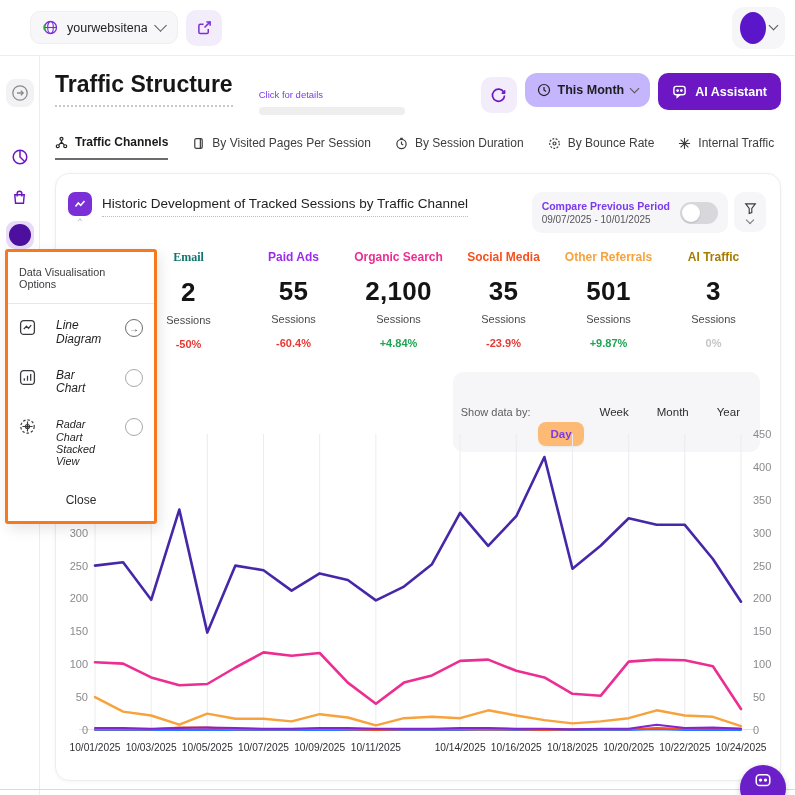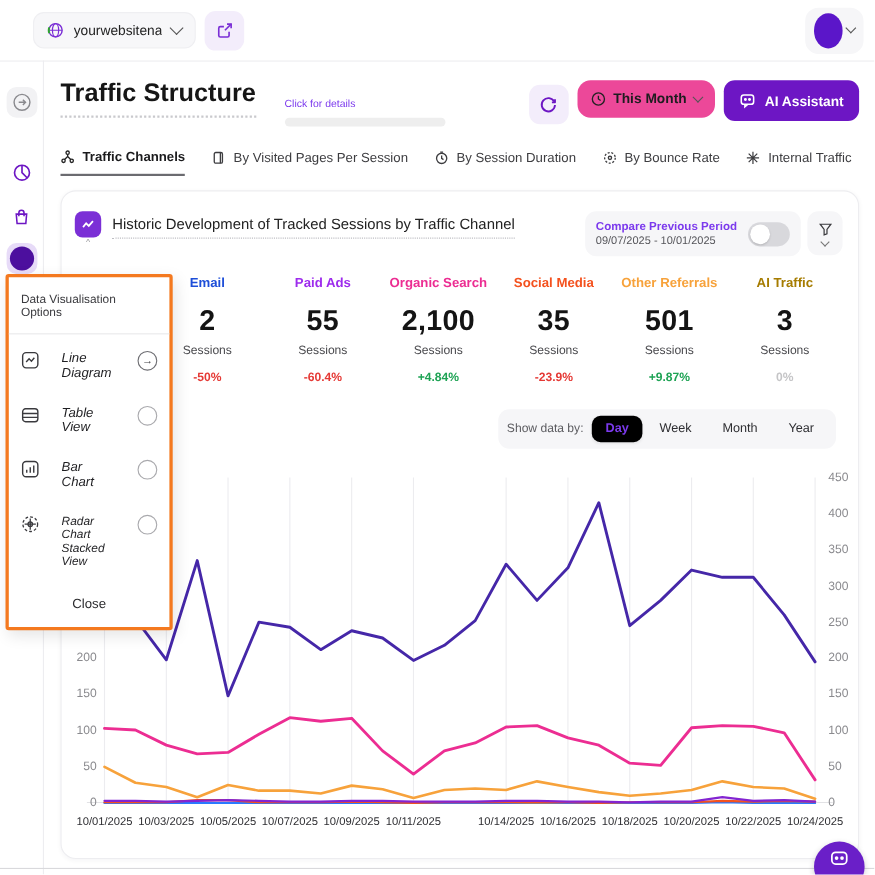--- a/index.html
+++ b/index.html
@@ -38,21 +38,21 @@
   .header-row { display:flex; align-items:flex-start; margin-top:16px; }
   h1.page-title { font-size:23px; font-weight:700; color:#161616; padding-bottom:7px; border-bottom:2px dotted #c9c9cd; }
   .views-block { margin-left:26px; margin-top:2px; width:146px; }
   .views-top { display:flex; align-items:flex-start; justify-content:space-between; }
   .views-title { font-size:10.5px; font-weight:700; color:#222; line-height:1.2; }
   .views-inf { font-size:13px; font-weight:700; color:#f4791f; line-height:1; }
   .views-link { font-size:9.5px; color:#7c3aed; margin-top:16px; cursor:pointer; }
   .views-bar { height:8px; background:#eeeeee; border-radius:4px; margin-top:7px; }
   .header-row .spacer { flex:1; }
   .refresh-btn { width:36px; height:36px; border-radius:10px; background:#f3edfb; border:none; display:flex; align-items:center; justify-content:center; cursor:pointer; margin-top:6px; }
-  .period-pill { display:flex; align-items:center; gap:7px; background:#ec4899; border-radius:12px; padding:10px 12px; margin-left:8px; margin-top:2px; cursor:pointer; }
+  .period-pill { display:flex; align-items:center; gap:7px; background:#c4b5fd; border-radius:12px; padding:10px 12px; margin-left:8px; margin-top:2px; cursor:pointer; }
   .period-label { font-size:12.5px; font-weight:700; color:#1d1d1f; }
   .period-range { font-size:11px; color:#3c3c40; }
   .period-pill .chev { width:7px; height:7px; margin-top:-3px; }
   .ai-btn { display:flex; align-items:center; gap:8px; background:#6d16c4; color:#fff; border:none; border-radius:10px; padding:11px 14px; margin-left:8px; margin-top:2px; font-size:12.5px; font-weight:700; cursor:pointer; }
   
   .tabs { display:flex; align-items:center; gap:24px; margin-top:20px; }
   .tab { display:flex; align-items:center; gap:7px; font-size:12px; color:#3d3d40; padding-bottom:9px; cursor:pointer; }
   .tab.active { color:#1a1a1c; font-weight:700; border-bottom:2px solid #6b6b70; }
   
   .card { margin-top:13px; background:#fff; border:1px solid #ededf0; border-radius:14px; height:608px; position:relative; box-shadow:0 1px 4px rgba(20,20,40,0.04); }
@@ -73,21 +73,21 @@
   .stats { position:absolute; left:80px; right:14px; top:76px; display:flex; }
   .stat { flex:1; text-align:center; }
   .stat .s-label { font-size:12px; font-weight:700; }
   .stat .s-value { font-size:26px; font-weight:700; color:#141414; margin-top:12px; letter-spacing:.3px; }
   .stat .s-unit { font-size:11px; color:#4a4a4e; margin-top:6px; }
   .stat .s-change { font-size:11px; font-weight:700; margin-top:12px; }
   
   .showdata { position:absolute; right:20px; top:198px; display:flex; align-items:center; gap:4px; background:#f6f6f8; border-radius:10px; padding:6px 8px; }
   .showdata .sd-label { font-size:11px; color:#5c5c60; margin-right:4px; }
   .sd-opt { font-size:11.5px; color:#2e2e32; padding:6px 12px; border-radius:8px; cursor:pointer; }
-  .sd-opt.selected { background:#000000; color:#7c3aed; font-weight:700; box-shadow:0 1px 2px rgba(0,0,0,.06); }
+  .sd-opt.selected { background:#fdba74; color:#7c3aed; font-weight:700; box-shadow:0 1px 2px rgba(0,0,0,.06);margin-top:44px; }
   
   .chartwrap { position:absolute; left:14px; top:252px; width:712px; height:336px; }
   .plot { position:absolute; left:25px; top:8px; width:646px; height:296px; overflow:visible; }
   .ylab { position:absolute; font-size:11px; color:#8a8a8e; }
   .ylab.left { width:28px; text-align:right; left:-10px; }
   .ylab.right { left:683px; width:34px; text-align:left; }
   .xlab { position:absolute; top:316px; width:76px; text-align:center; font-size:10.2px; color:#2f2f33; }
   
   .panel { position:absolute; left:5px; top:249px; width:152px; background:#fff; border:3px solid #f4791f; border-radius:3px; box-shadow:3px 5px 14px rgba(0,0,0,.10); z-index:20; padding:14px 11px 10px 11px; }
   .panel-title { font-size:10.8px; color:#3a3a3e; }
@@ -283,21 +283,21 @@
               <svg width="13" height="13" viewBox="0 0 14 14" fill="none" stroke="#3a3a3e" stroke-width="1.2">
                 <path d="M1.8 2h10.4L8.4 7v4.4l-2.8 1V7L1.8 2z"></path>
               </svg>
             </span>
           <span class="chev"></span>
         </div>
       </div>
 
       <div class="stats">
         <div class="stat">
-          <div class="s-label" style="color: #1d4ed8;">Email</div>
+          <div class="s-label" style="color: #0f766e; font-family: Liberation Serif, serif;">Email</div>
           <div class="s-value">2</div>
           <div class="s-unit">Sessions</div>
           <div class="s-change" style="color: rgb(229, 57, 53);">-50%</div>
         </div>
         <div class="stat">
           <div class="s-label" style="color: rgb(157, 43, 237);">Paid Ads</div>
           <div class="s-value">55</div>
           <div class="s-unit">Sessions</div>
           <div class="s-change" style="color: rgb(229, 57, 53);">-60.4%</div>
         </div>
@@ -404,30 +404,20 @@
           <rect x="1.5" y="1.5" width="13" height="13" rx="3"></rect>
           <path d="M4.5 9.5 7 6.8l2 2 2.5-3"></path>
         </svg>
       </span>
     <span class="p-label">Line Diagram</span>
     <span class="go-circle">→</span>
   </div>
   <div class="panel-row">
     <span>
         <svg width="17" height="17" viewBox="0 0 16 16" fill="none" stroke="#3a3a3e" stroke-width="1.2">
-          <rect x="1.5" y="2.5" width="13" height="11" rx="2.5"></rect>
-          <path d="M1.5 6.5h13M1.5 9.8h13"></path>
-        </svg>
-      </span>
-    <span class="p-label">Table View</span>
-    <span class="radio"></span>
-  </div>
-  <div class="panel-row">
-    <span>
-        <svg width="17" height="17" viewBox="0 0 16 16" fill="none" stroke="#3a3a3e" stroke-width="1.2">
           <rect x="1.5" y="1.5" width="13" height="13" rx="3"></rect>
           <path d="M5 11V8.6M8 11V6.4M11 11V4.8"></path>
         </svg>
       </span>
     <span class="p-label">Bar Chart</span>
     <span class="radio"></span>
   </div>
   <div class="panel-row small">
     <span>
         <svg width="17" height="17" viewBox="0 0 16 16" fill="none" stroke="#3a3a3e" stroke-width="1.1">

